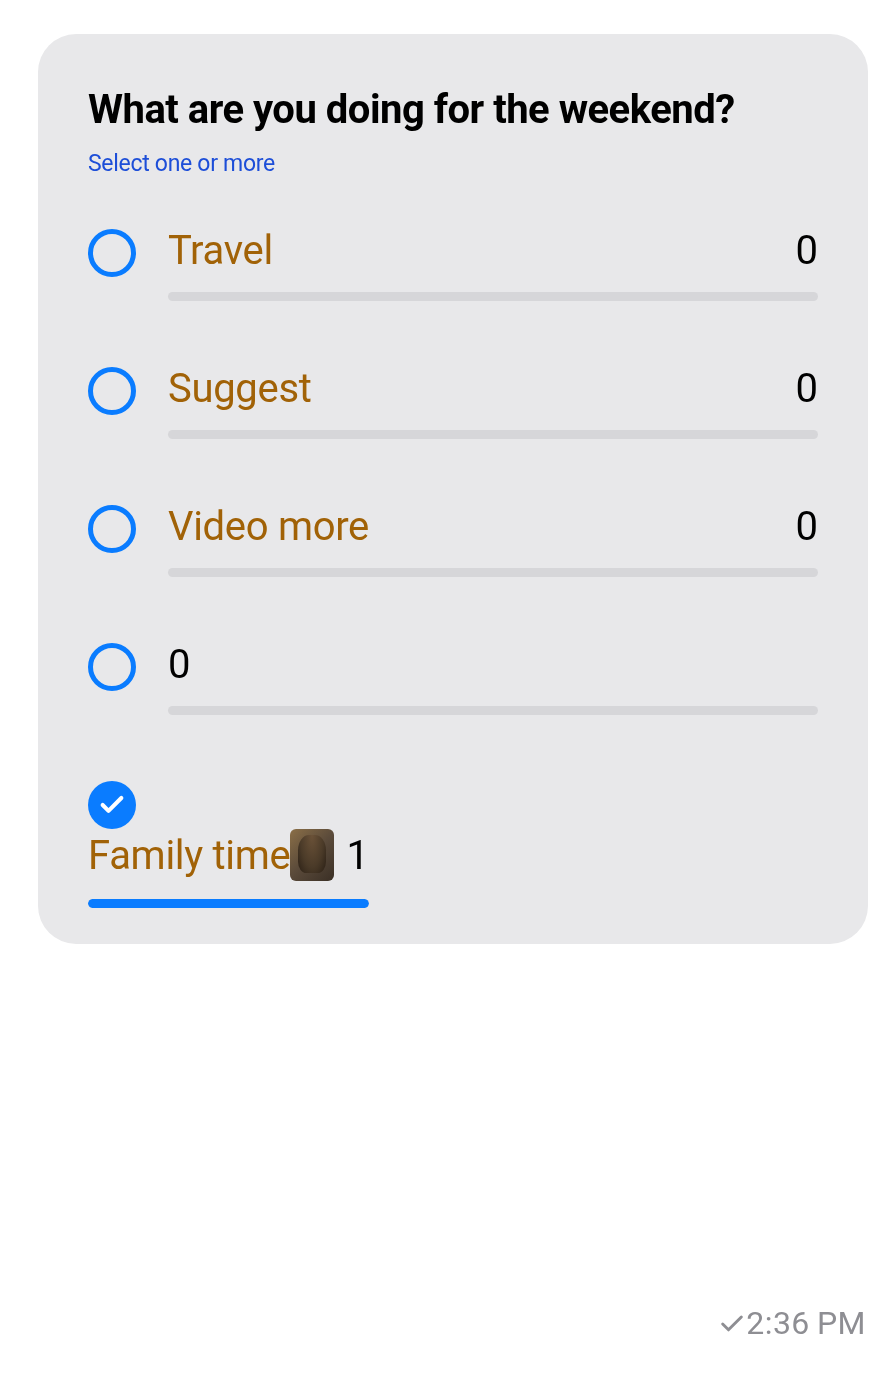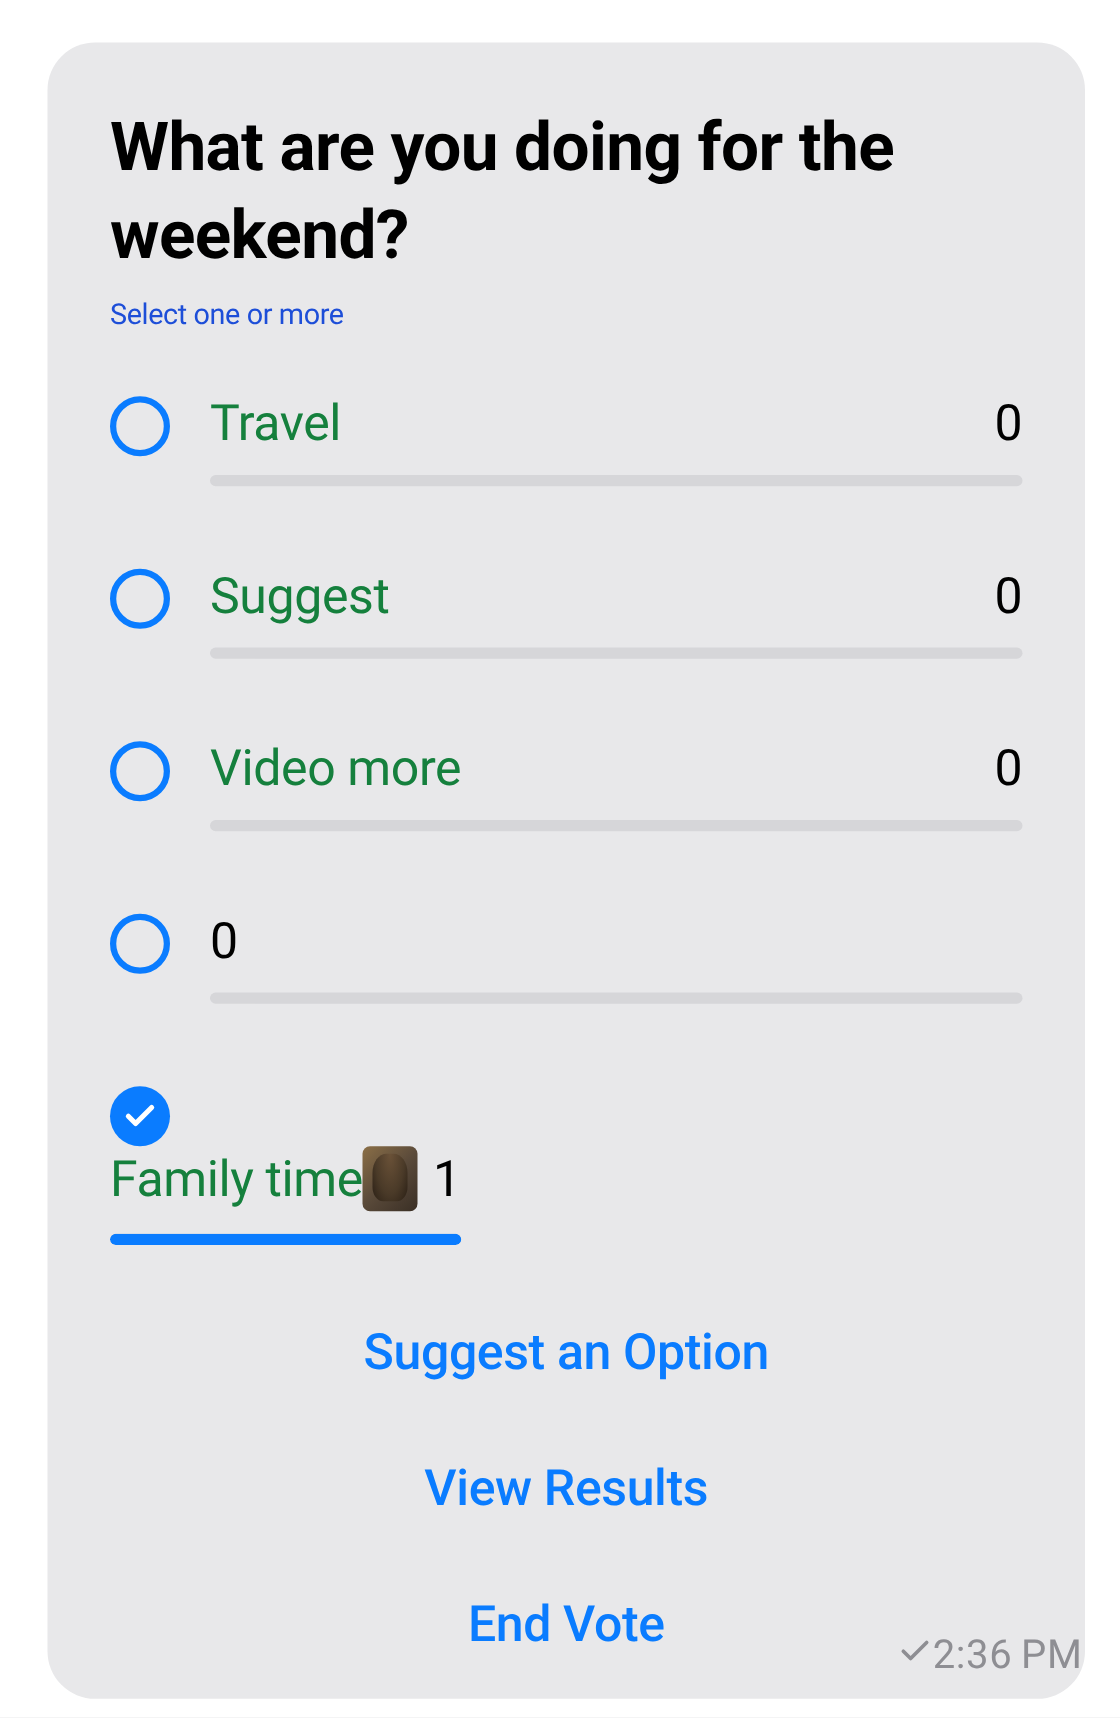--- a/index.html
+++ b/index.html
@@ -14,21 +14,21 @@
       height: 1374px;
       position: relative;
     }
     .poll-card {
       background: #e8e8ea;
       border-radius: 38px;
       margin: 34px 28px 0 38px;
       padding: 50px 50px 36px 50px;
     }
     .poll-question {
-      font-size: 54px;
+      font-size: 40px;
       font-weight: 700;
       color: #000;
       line-height: 1.3;
       letter-spacing: -0.5px;
     }
     .poll-subtitle {
       font-size: 23px;
       color: #1d4ed8;
       margin-top: 14px;
       letter-spacing: -0.3px;
@@ -70,21 +70,21 @@
     .option-content {
       flex: 1;
     }
     .option-row {
       display: flex;
       align-items: center;
       justify-content: space-between;
     }
     .option-label {
       font-size: 40px;
-      color: #15803d;
+      color: #a16207;
       font-weight: 400;
       letter-spacing: -0.3px;
     }
     .option-right {
       display: flex;
       align-items: center;
       gap: 12px;
     }
     .option-count {
       font-size: 40px;
@@ -141,21 +141,21 @@
       font-family: inherit;
     }
     .action-btn + .action-btn {
       margin-top: 62px;
     }
     .message-meta {
       position: absolute;
       right: 30px;
       top: 1304px;
       display: flex;
-      align-items: center;
+      align-items: flex-end;
     }
     .check-icon {
       color: #8e8e93;
     }
     .timestamp {
       font-size: 32px;
       color: #8e8e93;
       letter-spacing: 0.5px;
     }
   </style>
@@ -236,25 +236,20 @@
               <span class="option-count">1</span>
             </div>
           </div>
           <div class="progress-bar">
             <div class="progress-fill" style="width: 100%;"></div>
           </div>
         </div>
       </div>
     </div>
 
-  <div class="poll-actions">
-    <button class="action-btn">Suggest an Option</button>
-    <button class="action-btn">View Results</button>
-    <button class="action-btn">End Vote</button>
-  </div>
 </div>
 
 <div class="message-meta">
   <span class="check-icon">
     <svg width="28" height="28" viewBox="0 0 24 24" fill="none" stroke="currentColor" stroke-width="2.5" stroke-linecap="round" stroke-linejoin="round">
       <polyline points="20 6 9 17 4 12"></polyline>
     </svg>
   </span>
   <span class="timestamp">2:36 PM</span>
 </div>

